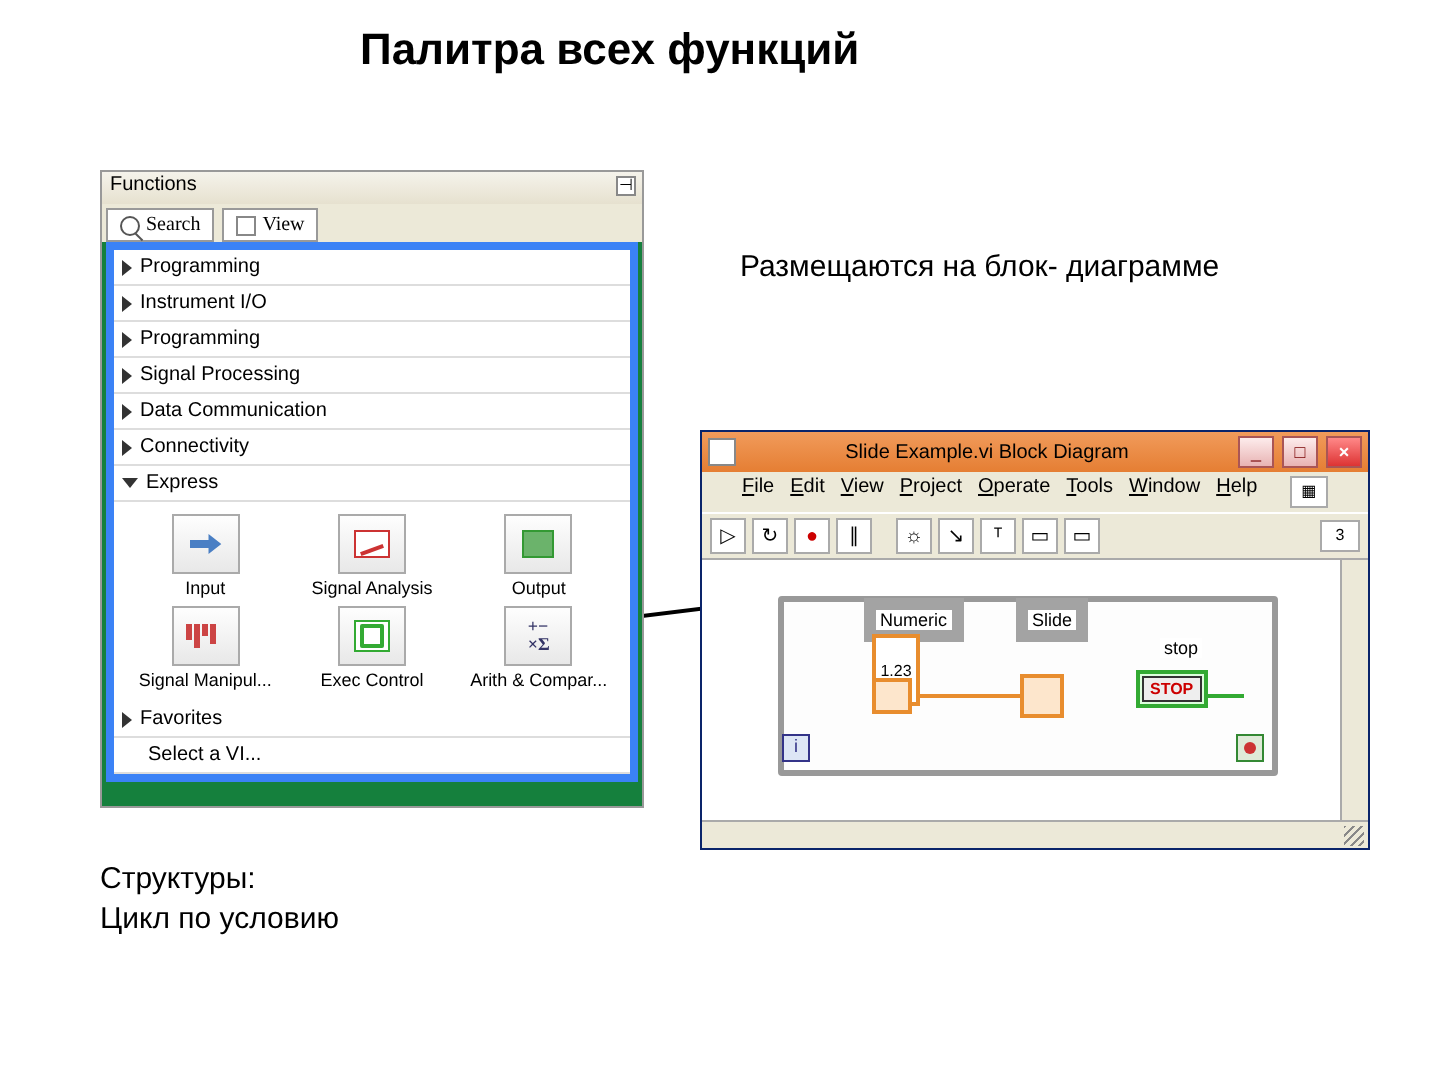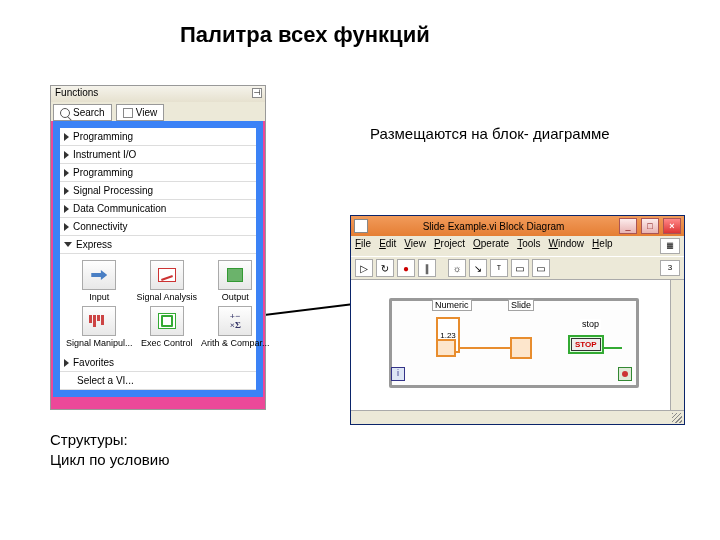--- a/index.html
+++ b/index.html
@@ -1,27 +1,27 @@
 <!DOCTYPE html>
 <html><head>
 <meta charset="utf-8">
 <style>
   * { box-sizing: border-box; margin: 0; padding: 0; }
   body { width: 720px; height: 540px; background: #fff; font-family: Arial, sans-serif; position: relative; overflow: hidden; }
-  .title { position: absolute; top: 22px; left: 180px; font-size: 22px; font-weight: bold; }
+  .title { position: absolute; top: 12px; left: 180px; font-size: 22px; font-weight: bold; }
   .caption-right { position: absolute; top: 125px; left: 370px; font-size: 15px; }
   .caption-left { position: absolute; top: 430px; left: 50px; font-size: 15px; line-height: 1.3; }
 
   
-  .palette { position: absolute; top: 85px; left: 50px; width: 216px; border: 1px solid #999; background: #ec4899; font-size: 10px; }
+  .palette { position: absolute; top: 85px; left: 50px; width: 272px; border: 1px solid #999; background: #15803d; font-size: 10px; }
   .pal-title { background: linear-gradient(#f5f3eb,#e6e1cf); height: 16px; padding: 1px 4px; font-size: 10px; position: relative; }
   .pal-pin { position:absolute; right:3px; top:2px; width:10px; height:10px; border:1px solid #888; background:#fff; font-size:8px; text-align:center; line-height:8px;}
-  .pal-tabs { display: flex; background: #ece9d8; }
+  .pal-tabs { display: flex; background: #ece9d8; font-family: Liberation Serif, serif; }
   .pal-tab { border: 1px solid #999; background: #fff; padding: 2px 6px; margin: 2px 2px 0 2px; display: flex; align-items: center; gap: 3px; font-size: 10px; }
-  .pal-body { background: #fff; border: 7px solid #3b82f6; margin: 0 2px 12px 2px; }
+  .pal-body { background: #fff; border: 4px solid #3b82f6; margin: 0 2px 12px 2px; }
   .cat-row { display: flex; align-items: center; height: 18px; border-bottom: 1px solid #ddd; padding: 0 4px; gap: 4px; }
   .cat-row .tri { width: 0; height: 0; border-top: 4px solid transparent; border-bottom: 4px solid transparent; border-left: 5px solid #333; }
   .cat-row.open .tri { border-left: none; border-top: 5px solid #333; border-bottom: none; border-left: 4px solid transparent; border-right: 4px solid transparent; width:0;height:0; }
   .subgrid { display: grid; grid-template-columns: repeat(3, 1fr); gap: 4px; padding: 6px; }
   .subcell { display: flex; flex-direction: column; align-items: center; gap: 2px; }
   .subcell .ico { width: 34px; height: 30px; border: 1px solid #aaa; background: linear-gradient(#fefefe,#e8e8e8); display:flex;align-items:center;justify-content:center; position:relative;}
   .subcell .lbl { font-size: 9px; text-align: center; white-space: nowrap; }
   .ico-arrow { width:16px;height:10px;background:#4a7fc4;clip-path:polygon(0 30%,60% 30%,60% 0,100% 50%,60% 100%,60% 70%,0 70%); }
   .ico-graph { width:18px;height:14px;border:1px solid #c33;background:#fff;position:relative;}
   .ico-graph::after{content:"";position:absolute;left:2px;top:8px;width:12px;height:2px;background:#c33;transform:rotate(-20deg);}
@@ -31,31 +31,31 @@
   .ico-exec { width:18px;height:16px;border:1px solid #3a3;background:#fff;display:flex;align-items:center;justify-content:center;}
   .ico-exec::after{content:"";width:8px;height:8px;border:2px solid #3a3;border-radius:1px;}
   .ico-math { font-size:9px;font-family:serif;color:#336;font-weight:bold;line-height:1;}
 
   
   .bdwin { position: absolute; top: 215px; left: 350px; width: 335px; border: 1px solid #0a246a; font-size: 10px; }
   .bd-title { background: linear-gradient(#f19b5b,#e57e33); height: 20px; display: flex; align-items: center; padding: 0 3px; gap: 4px; color: #fff; }
   .bd-title .t { flex: 1; color: #000; font-size: 10px; text-align: center; }
   .bd-title .wbtn { width: 18px; height: 16px; background: linear-gradient(#fdecec,#e8b3b3); border: 1px solid #a55; display:flex;align-items:center;justify-content:center;font-size:9px;color:#700;}
   .bd-title .wbtn.close{background:linear-gradient(#f88,#d33);color:#fff;font-weight:bold;}
-  .bd-menu { background: #ece9d8; padding: 2px 4px; display: flex; gap: 8px; font-size: 10px; }
+  .bd-menu { background: #ece9d8; padding: 2px 20px; display: flex; gap: 8px; font-size: 10px; }
   .bd-menu span u { text-decoration: underline; }
   .bd-tools { background: #ece9d8; border-top: 1px solid #fff; border-bottom: 1px solid #aaa; padding: 2px 4px; display: flex; gap: 3px; align-items:center; }
   .tb { width: 18px; height: 18px; border: 1px solid #aaa; background: #fff; display:flex;align-items:center;justify-content:center;font-size:10px;}
   .bd-canvas { background: #fff; height: 130px; position: relative; border-right: 14px solid #ece9d8; }
   .bd-canvas .vscroll{position:absolute;right:-14px;top:0;width:14px;height:100%;background:#ece9d8;border-left:1px solid #aaa;}
   .bd-status { background: #ece9d8; height: 14px; border-top:1px solid #aaa; position:relative;}
   .bd-status .grip{position:absolute;right:2px;bottom:1px;width:10px;height:10px;background:repeating-linear-gradient(135deg,#888 0 1px,transparent 1px 3px);}
 
   .loop { position: absolute; left: 38px; top: 18px; width: 250px; height: 90px; border: 3px solid #999; border-radius: 2px; background: #fdfdfd; }
-  .node-label { position:absolute; font-size:9px; background:#fff; border:1px solid #a3a3a3; padding:0 2px; }
+  .node-label { position:absolute; font-size:9px; background:#fff; border:6px solid #a3a3a3; padding:0 2px; }
   .term { position:absolute; border:2px solid; width:24px; height:36px; display:flex; align-items:center; justify-content:center; font-size:8px; }
   .wire { position:absolute; height:2px; }
   .stop-btn { position:absolute; border:2px solid #3a3; padding:1px; background:#dfd; }
   .stop-btn .inner { border:1px solid #333; background:#eee; font-size:8px; color:#c00; font-weight:bold; padding:1px 3px;}
   .i-term { position:absolute; left:-1px; bottom:4px; width:14px; height:14px; border:1px solid #338; background:#dde6f5; font-size:9px; text-align:center; color:#338;}
   .cond-term { position:absolute; right:4px; bottom:4px; width:14px; height:14px; border:1px solid #383; background:#dfead8; }
   .cond-term::after{content:"";position:absolute;left:3px;top:3px;width:6px;height:6px;background:#c33;border-radius:50%;}
 
   
   .arrow1 { position:absolute; left:205px; top:240px; width:140px; height:2px; background:#000; transform-origin:left center; transform:rotate(80deg);}

